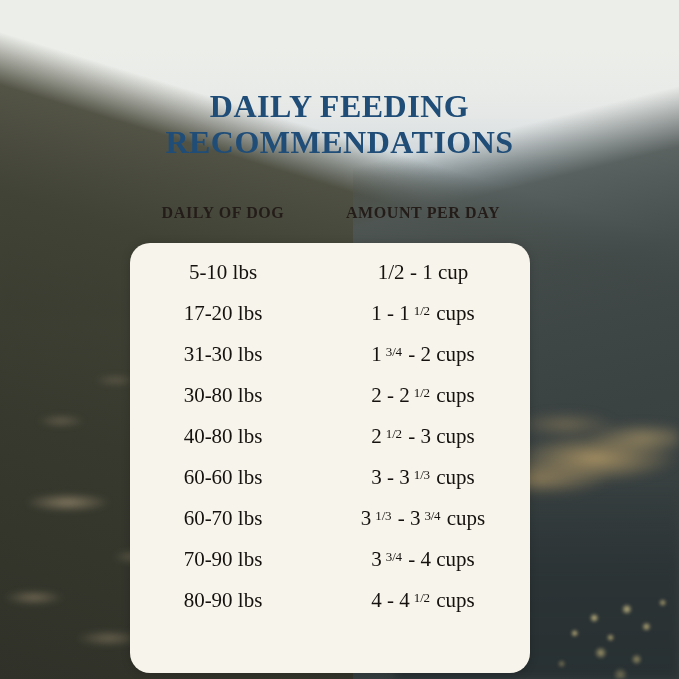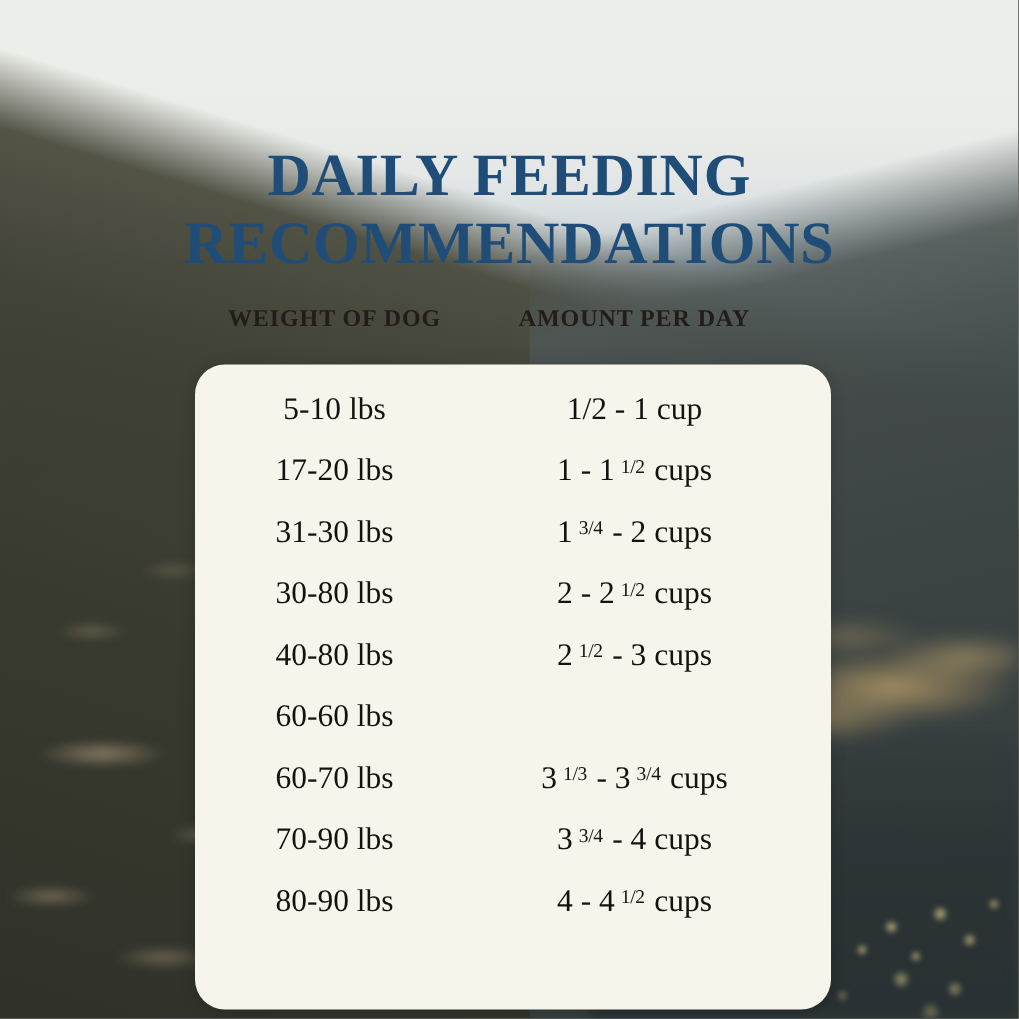--- a/index.html
+++ b/index.html
@@ -156,21 +156,21 @@
   }
 
   
   .headline {
     position: absolute;
     top: 68px;
     left: 0;
     right: 0;
     text-align: center;
     color: #1f4d78;
-    font-size: 40px;
+    font-size: 32px;
     line-height: 1.12;
     font-weight: 700;
     letter-spacing: .5px;
     font-family: "Liberation Serif", "DejaVu Serif", serif;
   }
   .headline .ln { display: block; }
 
   
   .col-headers {
     position: absolute;
@@ -194,21 +194,20 @@
   .card {
     position: absolute;
     left: 130px;
     top: 243px;
     width: 400px;
     height: 430px;
     background: #f7f4eb;
     border-radius: 20px;
     box-shadow: 0 1px 10px rgba(0,0,0,.18);
     overflow: hidden;
-    padding-left: 24px;
   }
 
   .rows {
     position: absolute;
     top: 9px;
     left: 0;
     right: 0;
   }
 
   .row {
@@ -249,21 +248,21 @@
   <div class="bg-layer ridge-gold"></div>
   <div class="bg-layer ravine"></div>
   <div class="bg-layer shrub"></div>
 
   <h1 class="headline">
     <span class="ln">DAILY FEEDING</span>
     <span class="ln">RECOMMENDATIONS</span>
   </h1>
 
   <div class="col-headers">
-    <div class="ch ch-weight">WEIGHT OF DOG</div>
+    <div class="ch ch-weight">DAILY OF DOG</div>
     <div class="ch ch-amount">AMOUNT PER DAY</div>
   </div>
 
   <div class="card">
     <div class="rows" id="rows">
         <div class="row">
           <div class="cell cell-weight">5-10 lbs</div>
           <div class="cell cell-amount"><span>1/2</span> <span>-</span> <span>1</span> <span>cup</span></div>
         </div>
         <div class="row">
@@ -277,20 +276,21 @@
         <div class="row">
           <div class="cell cell-weight">30-80 lbs</div>
           <div class="cell cell-amount"><span>2</span> <span>-</span> <span>2</span><span class="sp"></span><span class="frac">1/2</span> <span>cups</span></div>
         </div>
         <div class="row">
           <div class="cell cell-weight">40-80 lbs</div>
           <div class="cell cell-amount"><span>2</span><span class="sp"></span><span class="frac">1/2</span> <span>-</span> <span>3</span> <span>cups</span></div>
         </div>
         <div class="row">
           <div class="cell cell-weight">60-60 lbs</div>
+          <div class="cell cell-amount"><span>3</span> <span>-</span> <span>3</span><span class="sp"></span><span class="frac">1/3</span> <span>cups</span></div>
         </div>
         <div class="row">
           <div class="cell cell-weight">60-70 lbs</div>
           <div class="cell cell-amount"><span>3</span><span class="sp"></span><span class="frac">1/3</span> <span>-</span> <span>3</span><span class="sp"></span><span class="frac">3/4</span> <span>cups</span></div>
         </div>
         <div class="row">
           <div class="cell cell-weight">70-90 lbs</div>
           <div class="cell cell-amount"><span>3</span><span class="sp"></span><span class="frac">3/4</span> <span>-</span> <span>4</span> <span>cups</span></div>
         </div>
         <div class="row">

